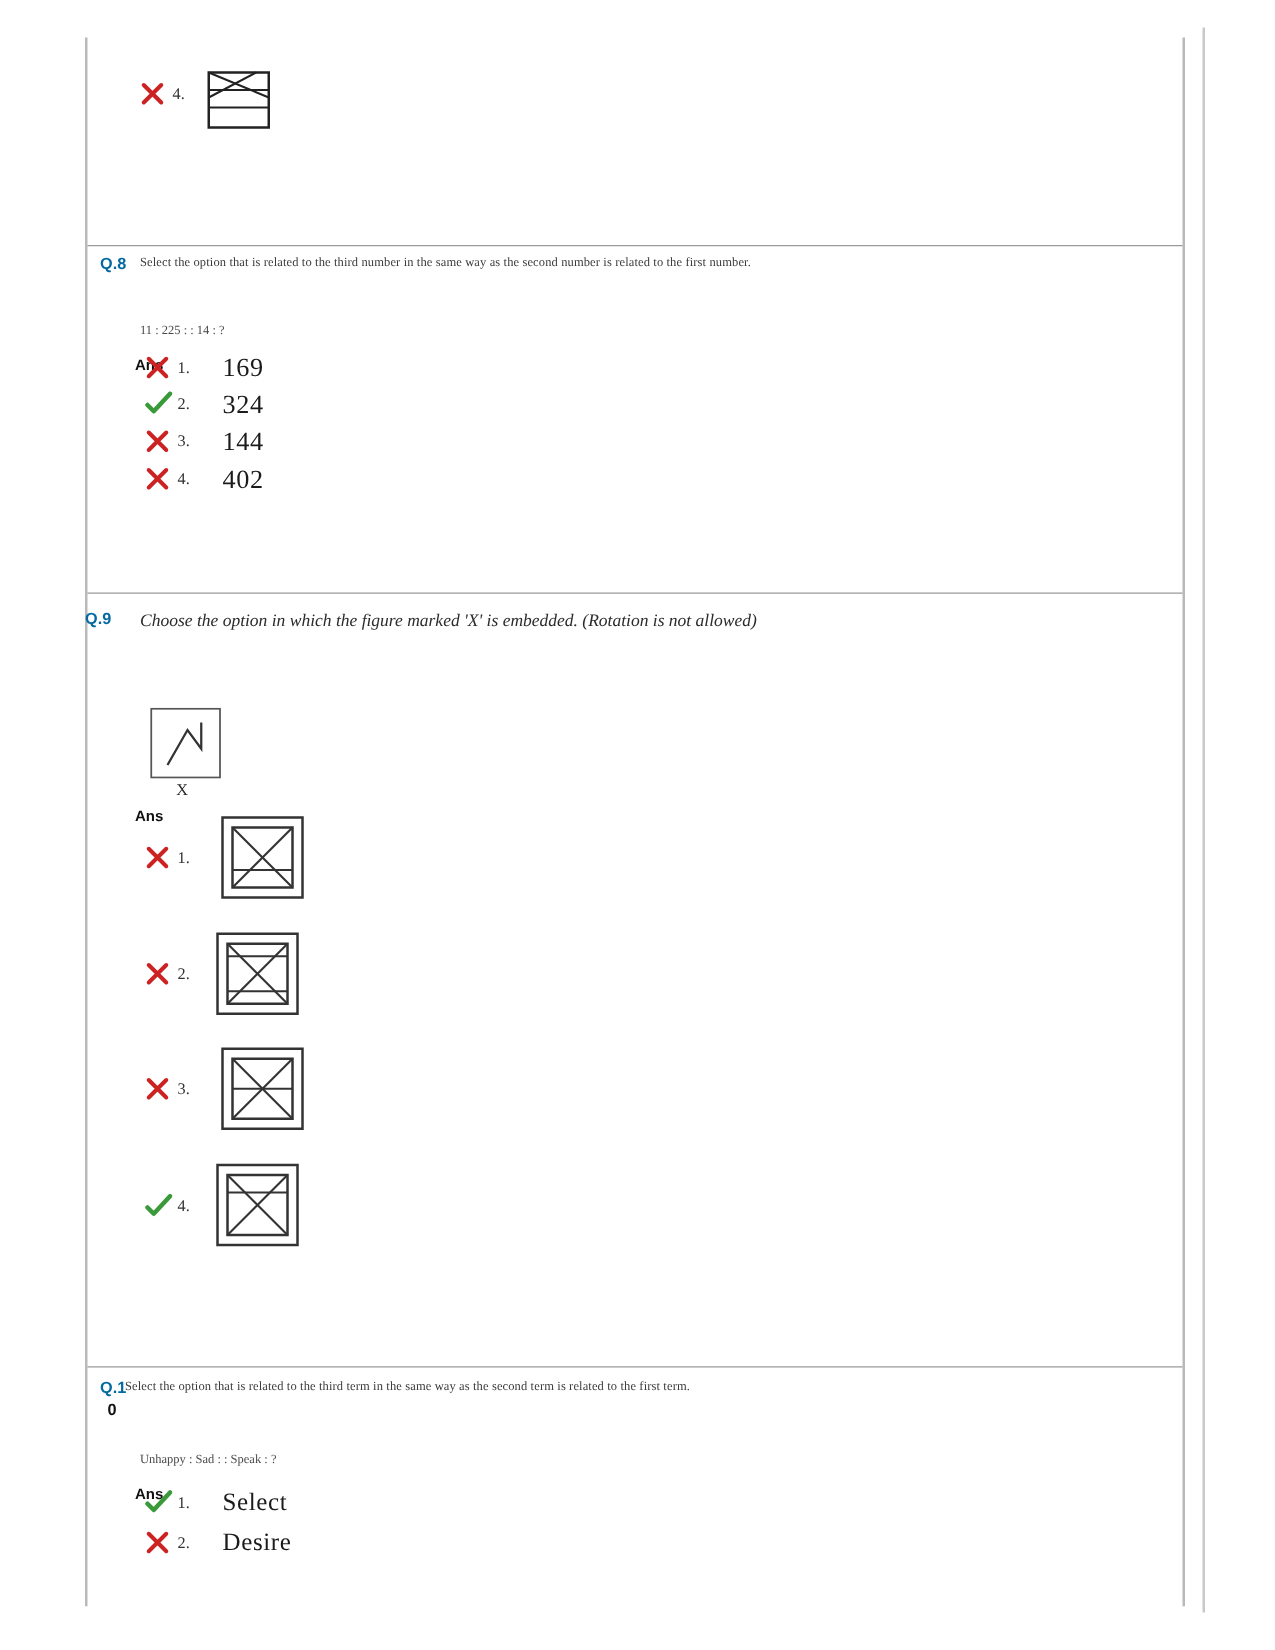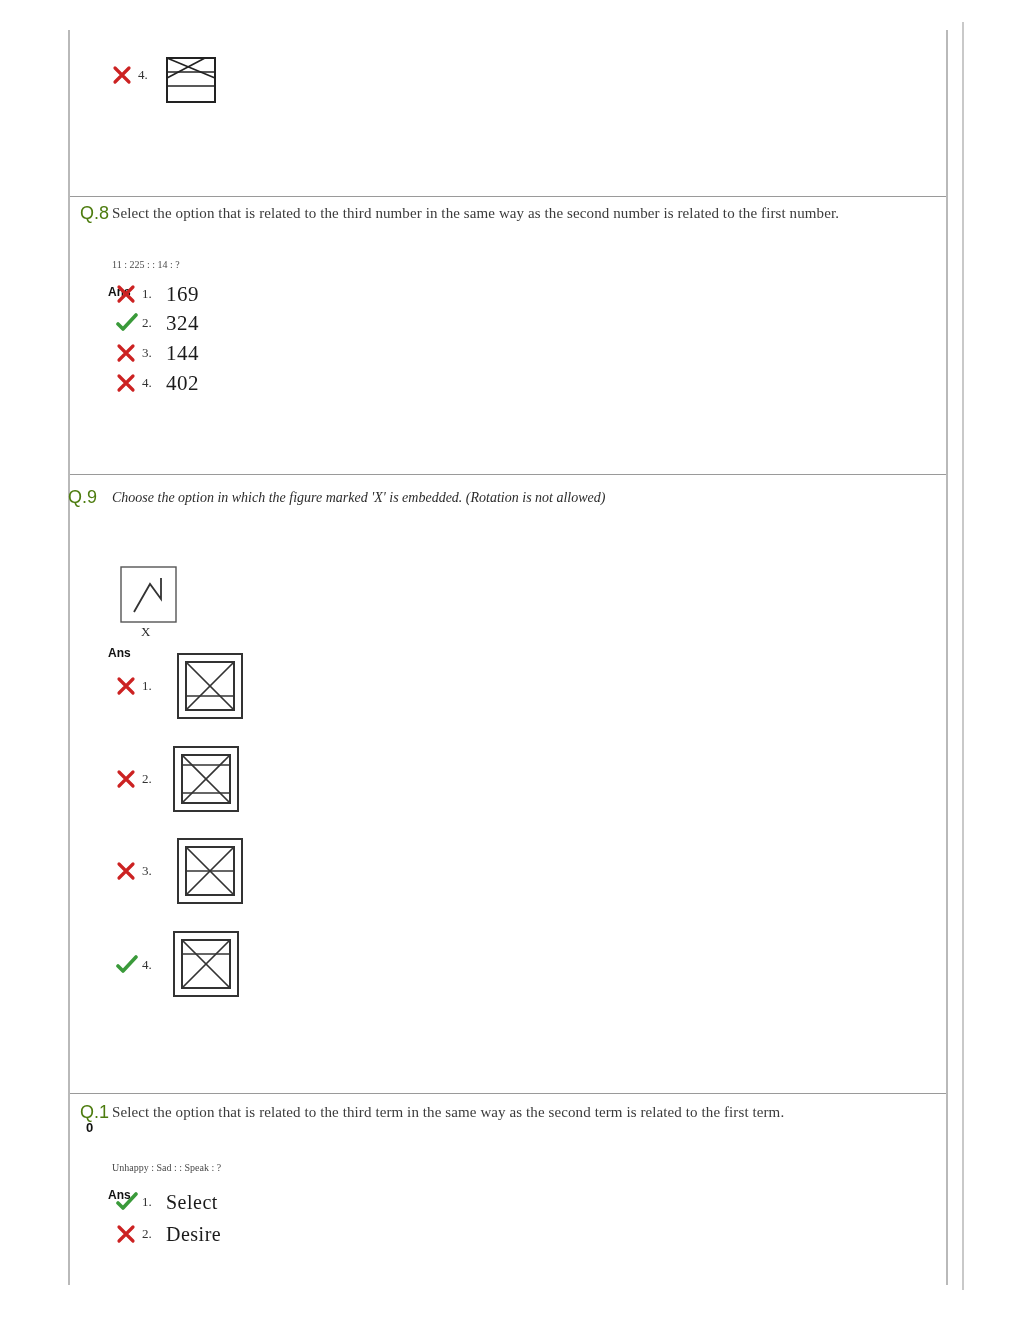--- a/index.html
+++ b/index.html
@@ -52,35 +52,35 @@
     height: 1px;
     background: #9a9a9a;
   }
 
   
   .qblock { position: absolute; }
 
   .qlabel {
     position: absolute;
     font-family: "Liberation Sans", sans-serif;
-    font-weight: normal;
-    font-size: 18px;
-    color: #4d7c0f;
+    font-weight: bold;
+    font-size: 13px;
+    color: #0369a1;
   }
   .qlabel-sub {
     position: absolute;
     font-family: "Liberation Sans", sans-serif;
     font-weight: bold;
     font-size: 13px;
     color: #111;
   }
   .qtext-small {
     position: absolute;
     font-family: "Liberation Serif", serif;
-    font-size: 15px;
+    font-size: 10px;
     color: #3b3b3b;
     letter-spacing: .1px;
     white-space: nowrap;
   }
   .qtext-mid {
     position: absolute;
     font-family: "Liberation Serif", serif;
     font-size: 14px;
     color: #2b2b2b;
     white-space: nowrap;
@@ -120,21 +120,21 @@
     font-family: "Liberation Serif", serif;
     font-size: 13px;
     color: #333;
     margin-left: 6px;
     width: 18px;
   }
   .opttext {
     font-family: "Liberation Serif", serif;
     font-size: 21px;
     color: #1b1b1b;
-    margin-left: 6px;
+    margin-left: 18px;
     letter-spacing: .5px;
     white-space: nowrap;
   }
   .opttext.word {
     font-size: 20px;
   }
 
   
   .figbox {
     position: absolute;
@@ -317,21 +317,21 @@
         <line x1="10" y1="24" x2="58" y2="24" stroke="#333" stroke-width="1.7"></line>
       </svg>
     </div>
   </div>
 
   <div class="hsep" style="top:1093px;"></div>
 
   <div class="qblock">
     <div class="qlabel" style="left:80px; top:1102px;">Q.1</div>
     <div class="qlabel-sub" style="left:86px; top:1120px;">0</div>
-    <div class="qtext-small" style="left:112px; top:1104px;">Select the option that is related to the third term in the same way as the second term is related to the first term.</div>
+    <div class="qtext-small" style="left:100px; top:1104px;">Select the option that is related to the third term in the same way as the second term is related to the first term.</div>
     <div class="qstem" style="left:112px; top:1162px;text-align:right;">Unhappy : Sad : : Speak : ?</div>
     <div class="anslabel" style="left:80px; top:1188px;">Ans</div>
 
     <div class="opt" style="left:116px; top:1189px;">
       <span class="mark">
         <svg width="22" height="20" viewBox="0 0 22 20">
           <path d="M2 11 L7 16 L20 2" stroke="#3a9a3a" stroke-width="3.6" fill="none" stroke-linecap="round" stroke-linejoin="round"></path>
         </svg>
       </span>
       <span class="optnum">1.</span>

